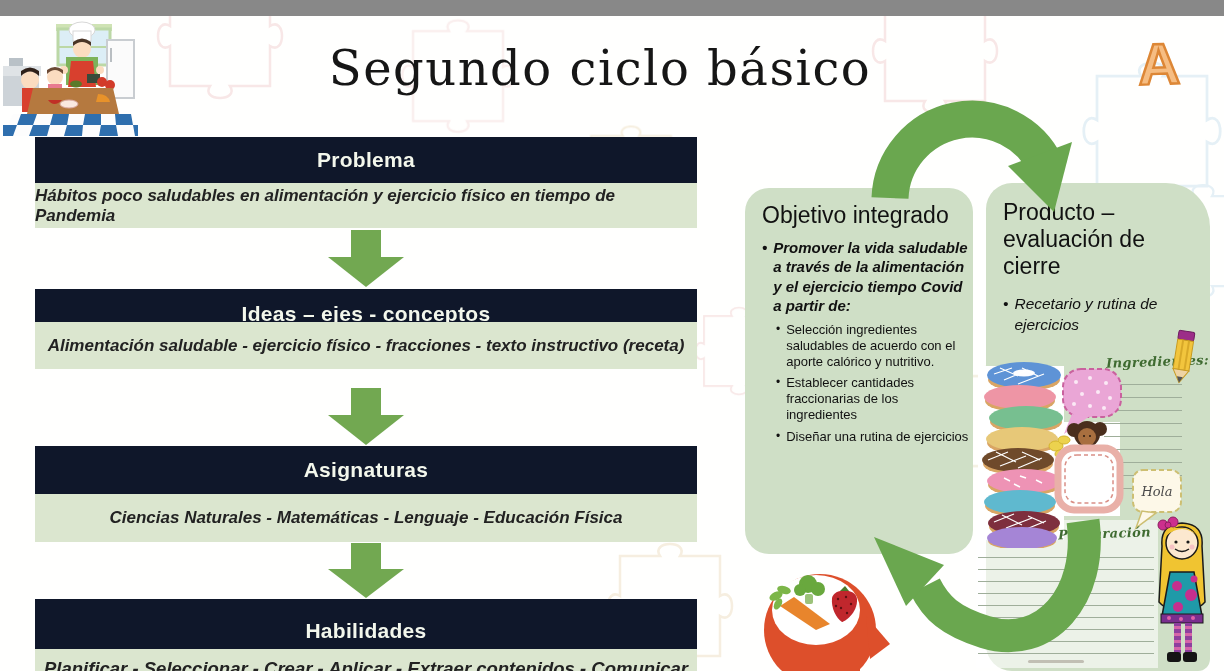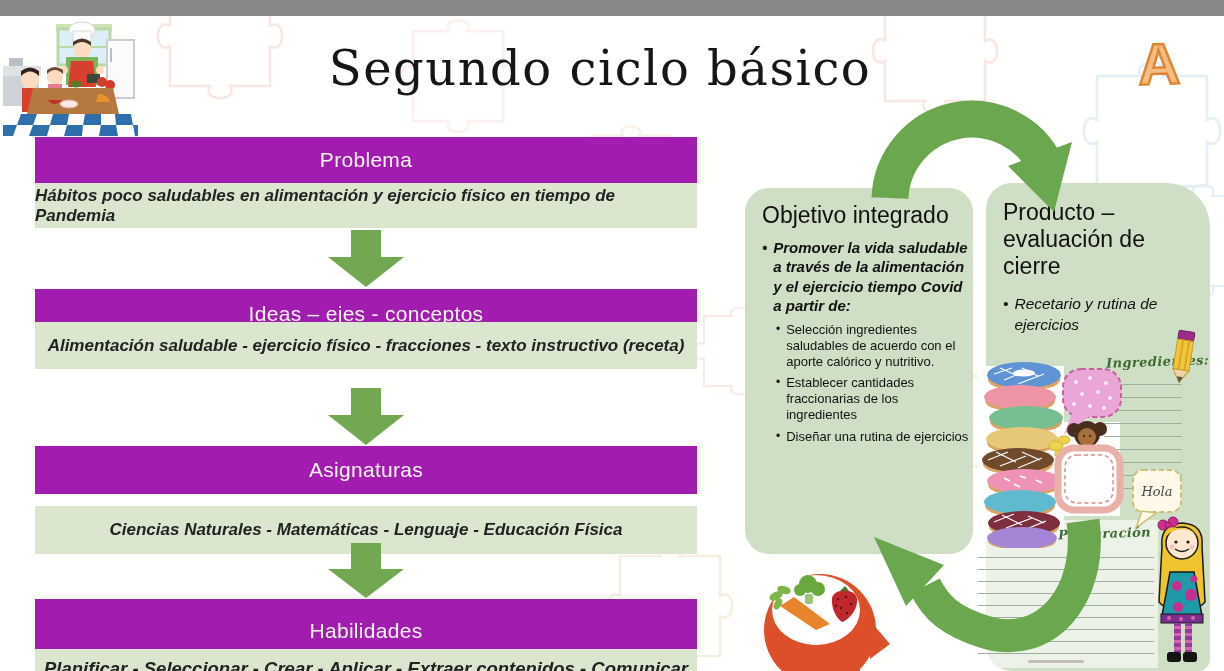--- a/index.html
+++ b/index.html
@@ -13,23 +13,23 @@
 
   
   .page-title{
     left:250px;top:24px;width:700px;text-align:center;
     font-family:"DejaVu Serif",serif;font-size:48px;font-weight:500;
     color:#161616;letter-spacing:1.5px;
   }
 
   
   .flow-bar{
-    left:35px;width:662px;background:#a21caf;color:#f3f7ec;
+    left:35px;width:662px;background:#0f172a;color:#f3f7ec;
     display:flex;align-items:center;justify-content:center;
-    font-size:21px;font-weight:400;letter-spacing:.3px;
+    font-size:21px;font-weight:700;letter-spacing:.3px;
   }
   .flow-band{
     left:35px;width:662px;background:#dbe6cf;color:#222;
     display:flex;align-items:center;justify-content:center;
     font-style:italic;font-size:17px;font-weight:600;
   }
   .band4{font-size:18.5px;}
   .block-arrow{left:328px;width:76px;}
 
   
@@ -176,21 +176,21 @@
     </div>
 
   <svg class="abs block-arrow" style="top:372px" width="76" height="57" viewBox="0 0 76 57">
       <rect x="23" y="0" width="30" height="27" fill="#72a851"></rect>
       <polygon points="0,27 76,27 38,57" fill="#72a851"></polygon>
     </svg>
 
   <div class="abs flow-bar" style="top:430px;height:48px">
       <span>Asignaturas</span>
     </div>
-  <div class="abs flow-band" style="top:490px;height:48px">
+  <div class="abs flow-band" style="top:478px;height:48px">
       <span>Ciencias Naturales - Matemáticas - Lenguaje - Educación Física</span>
     </div>
 
   <svg class="abs block-arrow" style="top:527px" width="76" height="55" viewBox="0 0 76 55">
       <rect x="23" y="0" width="30" height="26" fill="#72a851"></rect>
       <polygon points="0,26 76,26 38,55" fill="#72a851"></polygon>
     </svg>
 
   <div class="abs flow-bar" style="top:583px;height:64px">
       <span>Habilidades</span>

